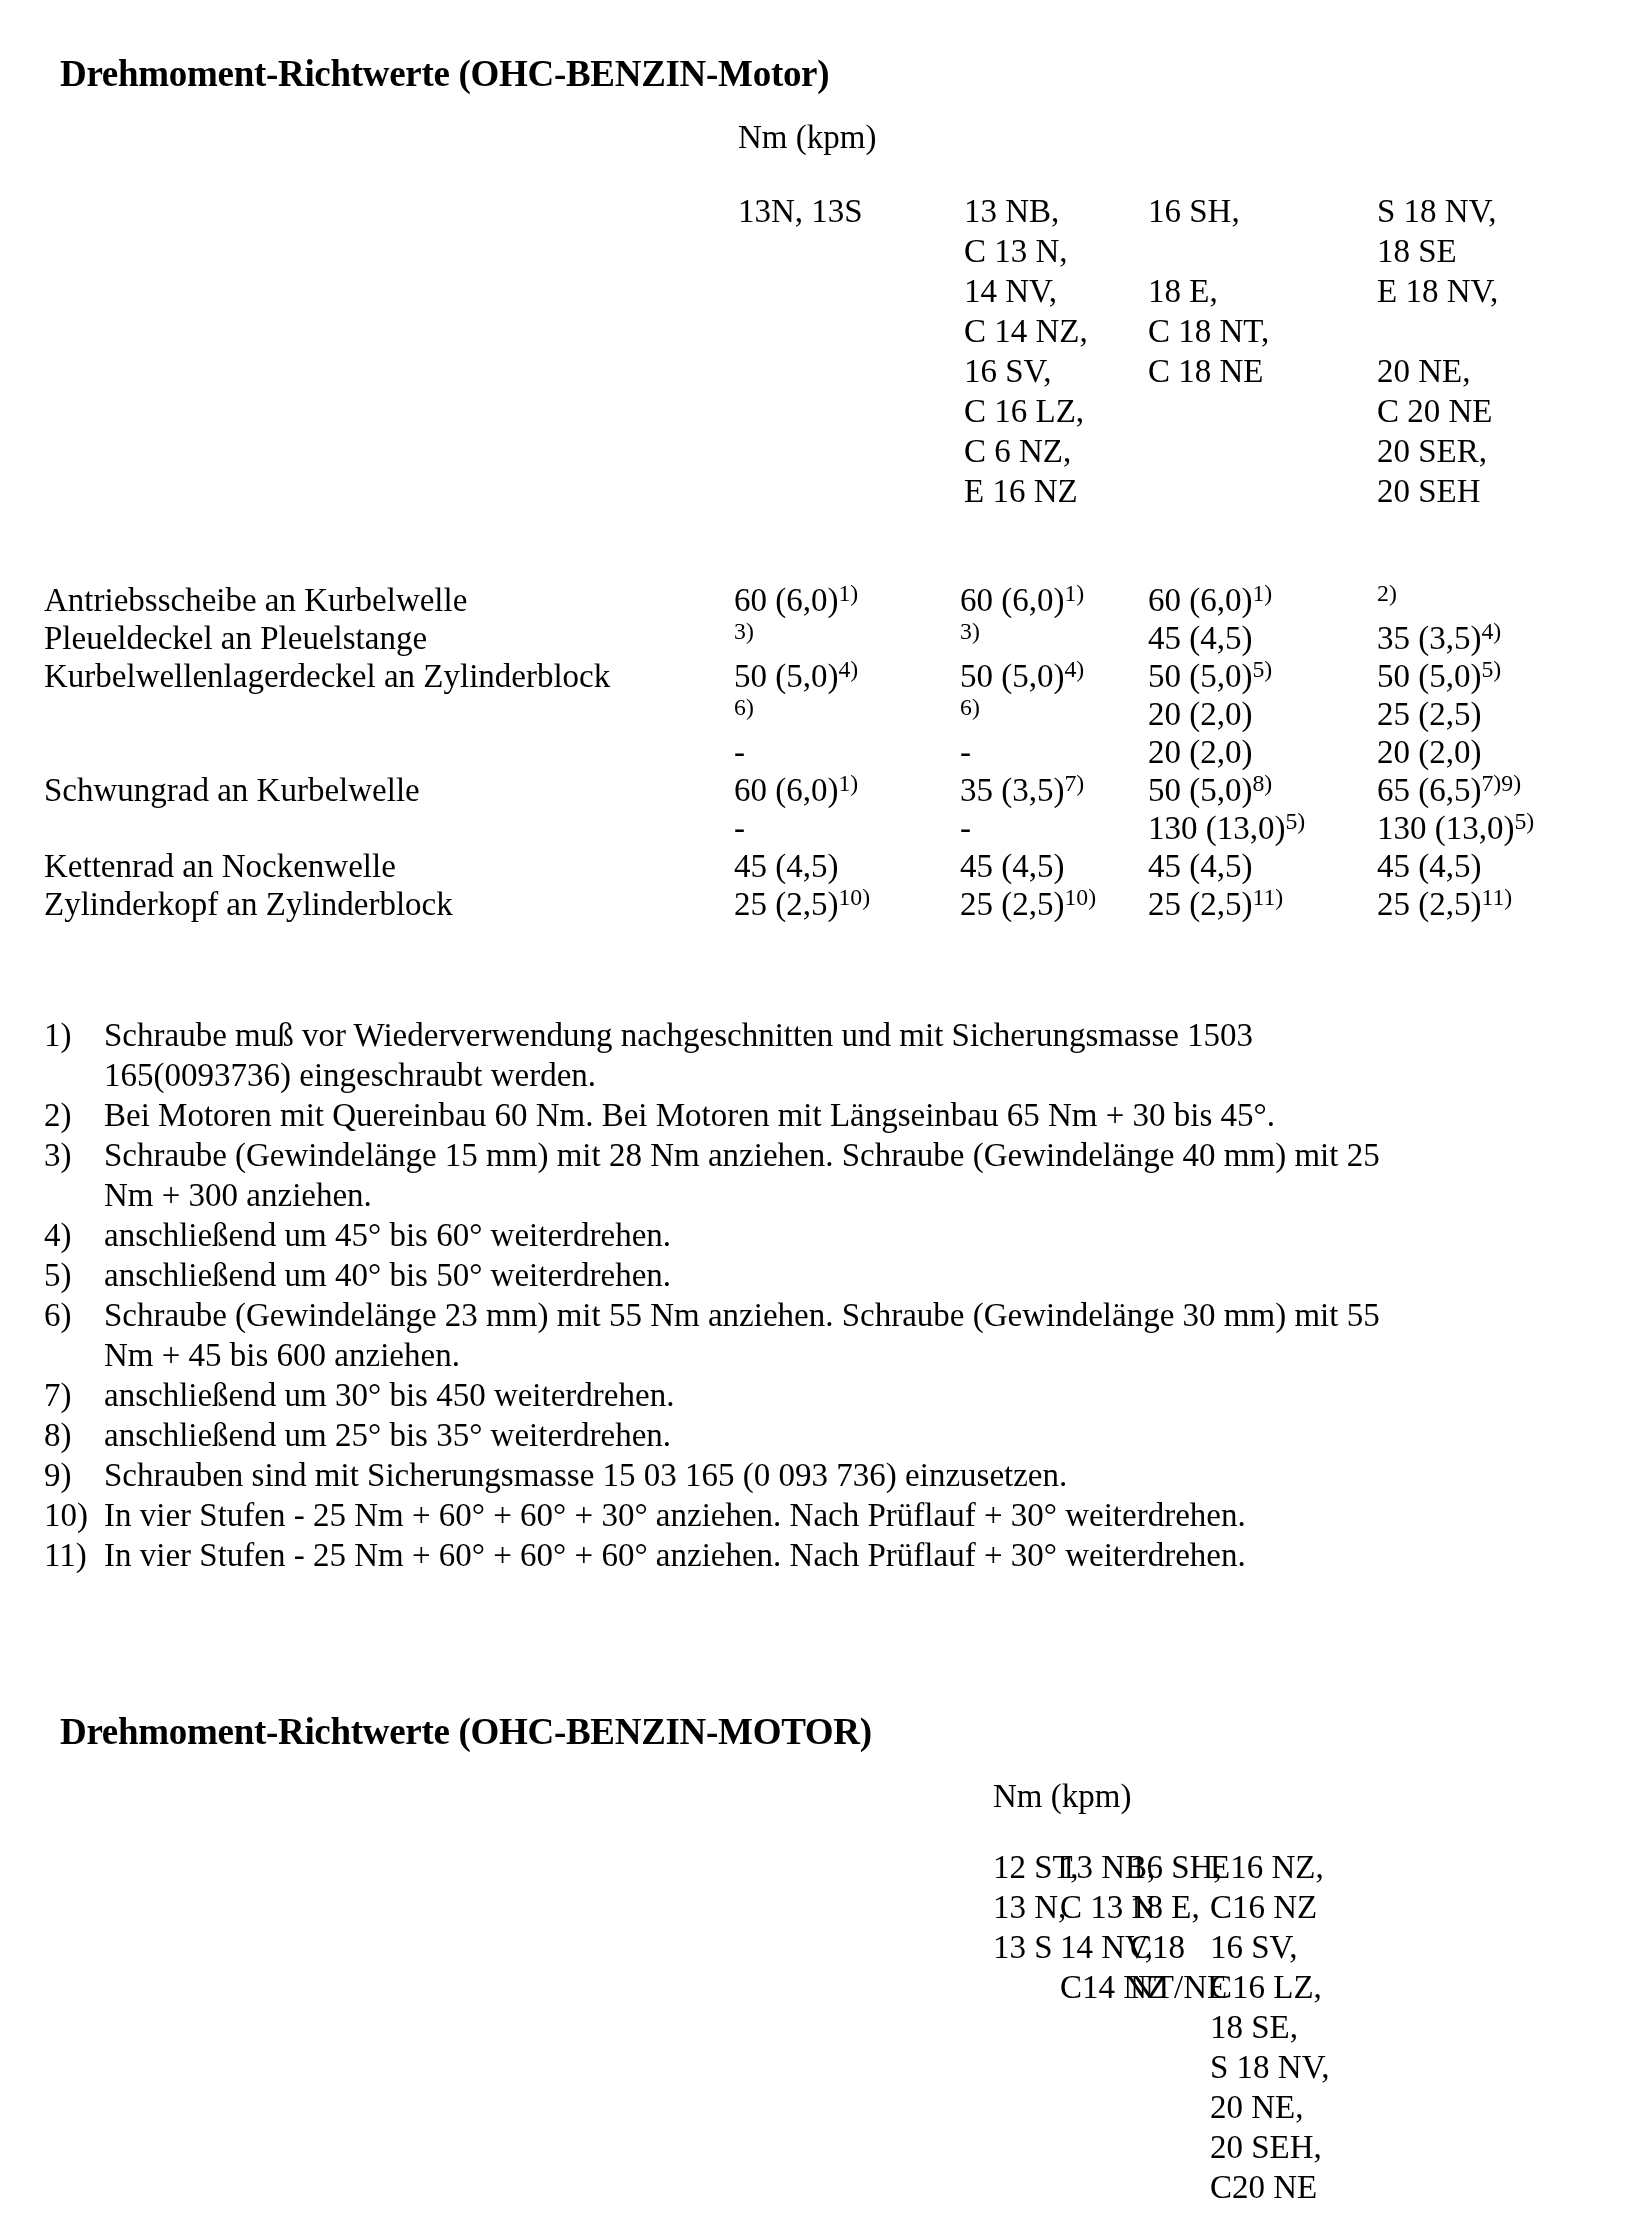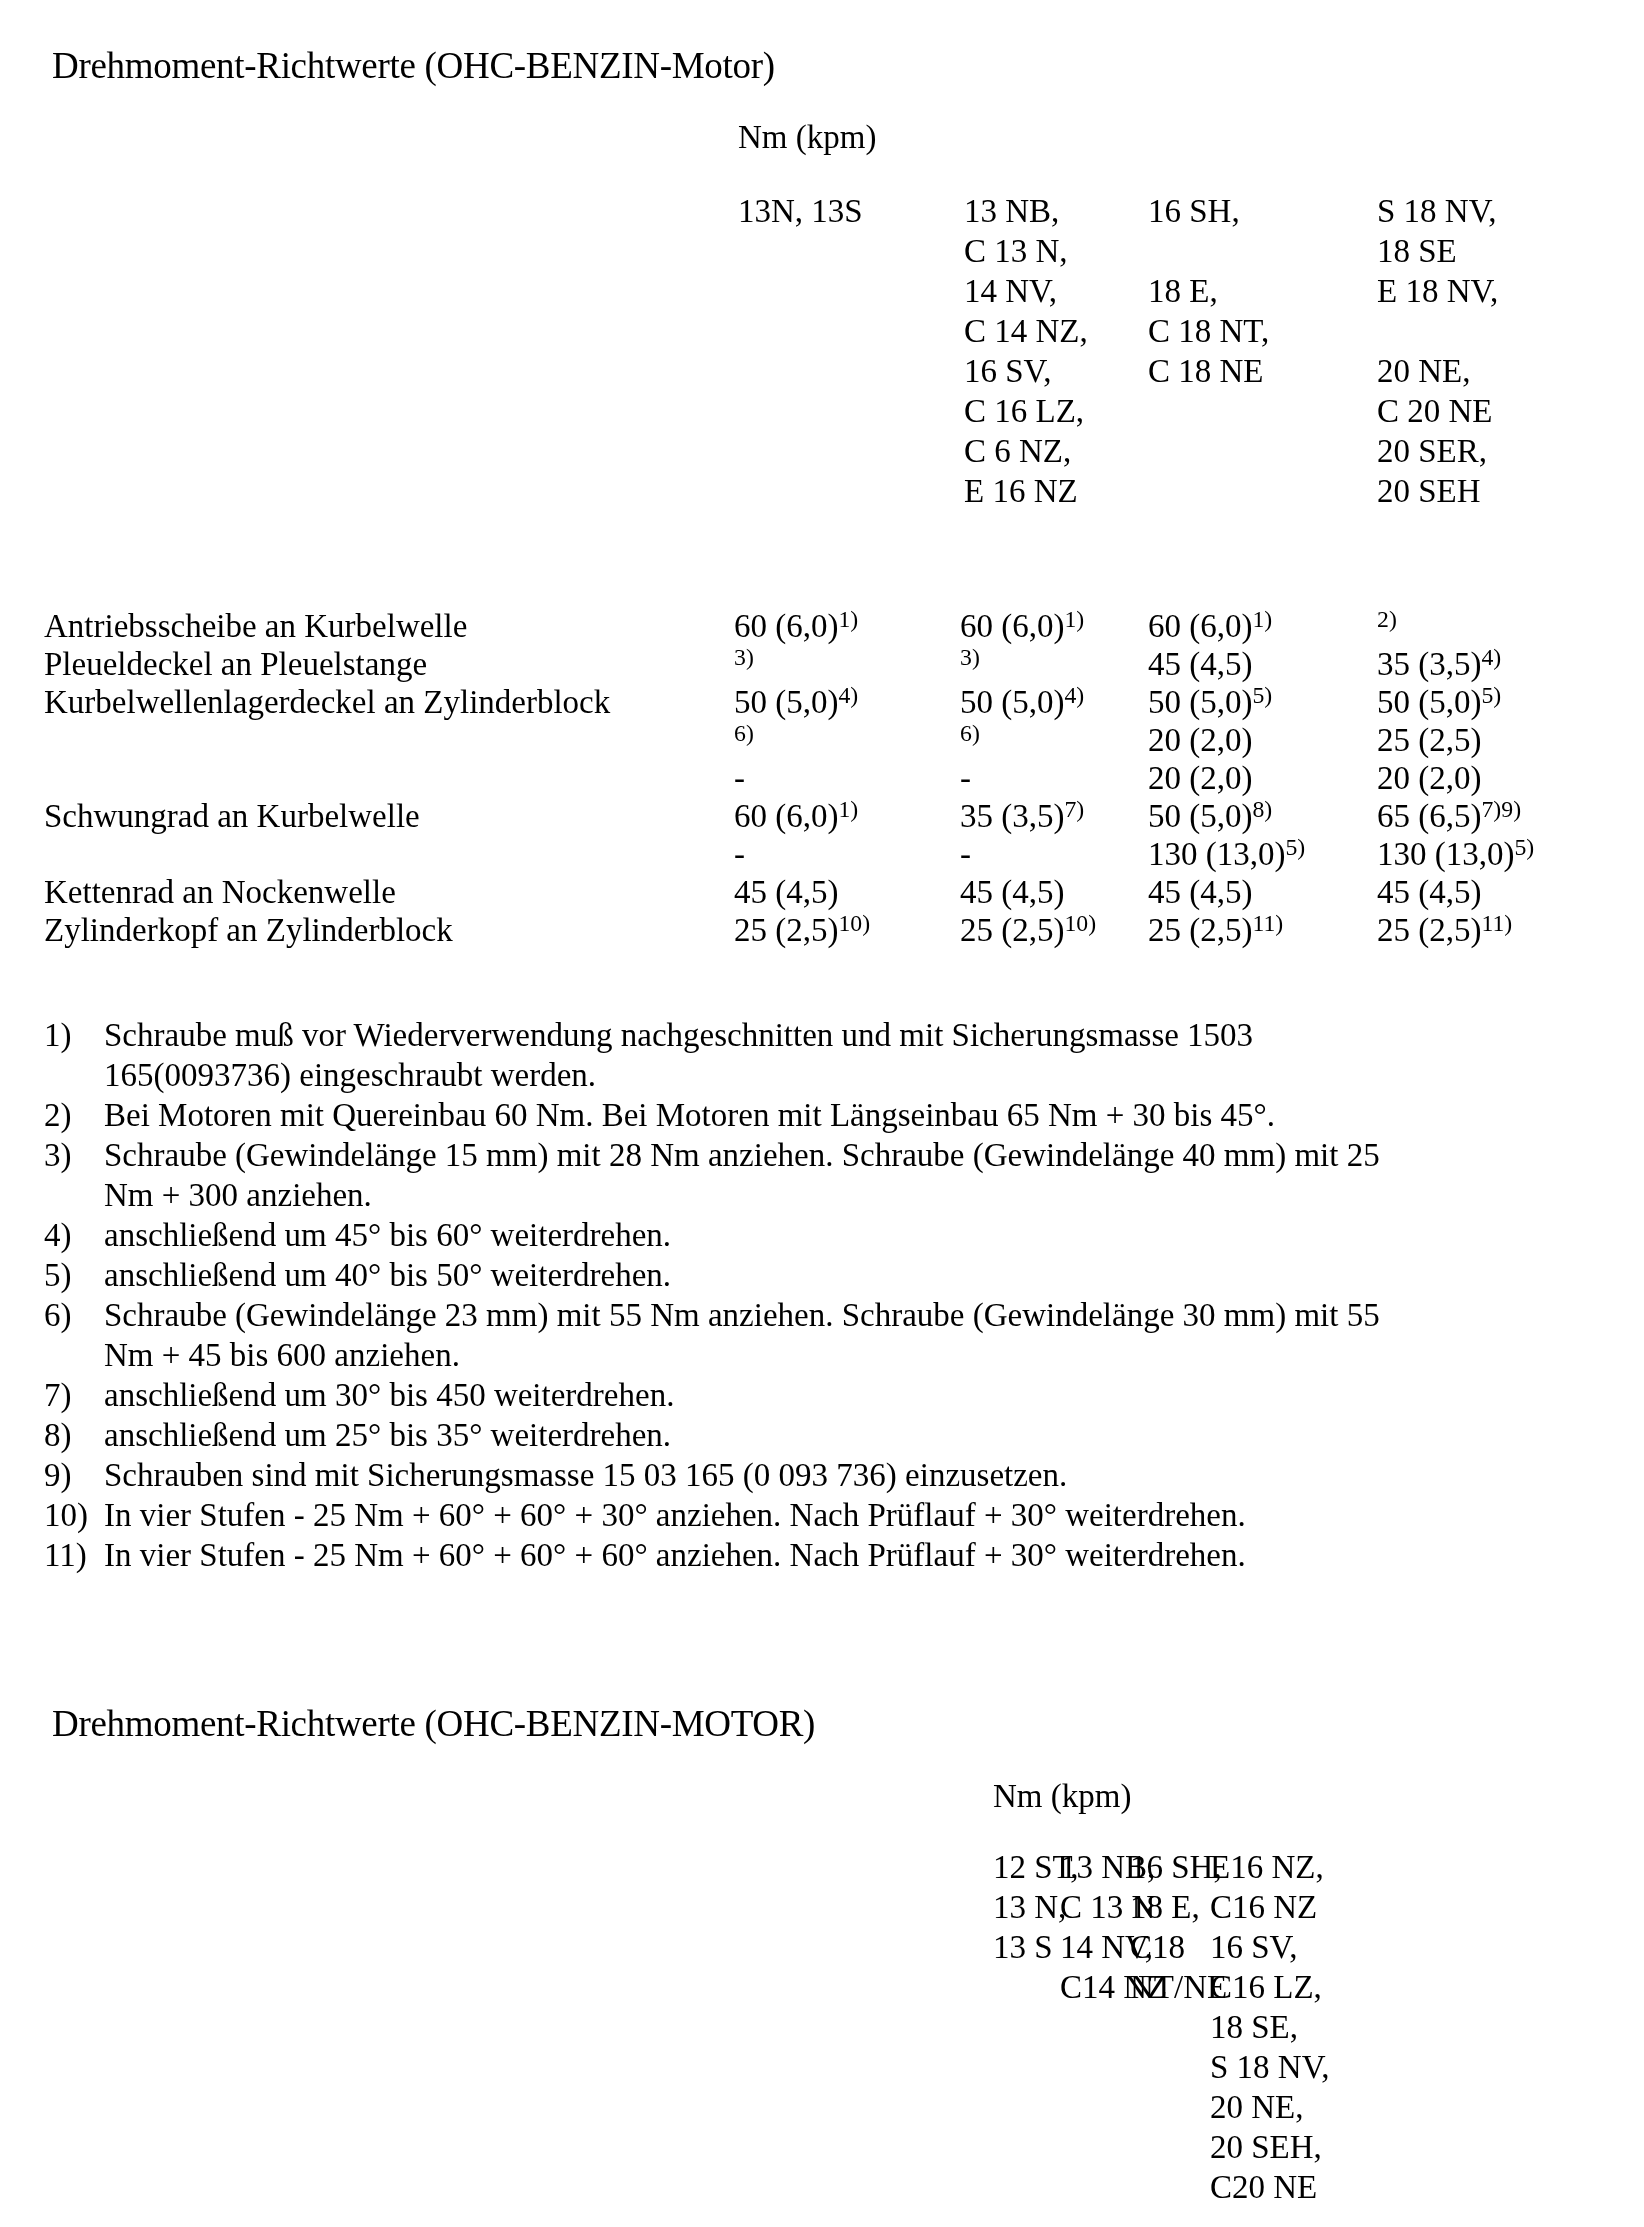--- a/index.html
+++ b/index.html
@@ -9,23 +9,23 @@
     height: 2227px;
     background: #ffffff;
     color: #000000;
     font-family: "Liberation Serif", "DejaVu Serif", serif;
     font-size: 33px;
     overflow: hidden;
   }
   .doc-title {
     position: absolute;
     left: 44px;
-    margin: 8px;
+    margin: 16px;
     font-size: 37px;
-    font-weight: 400;
+    font-weight: 700;
     letter-spacing: -0.3px;
     white-space: nowrap;
   }
   #title1 { top: 36px; }
   #title2 { top: 1694px; }
   .unit-label {
     position: absolute;
     line-height: 38px;
     white-space: nowrap;
   }
@@ -40,21 +40,21 @@
   #s1c0 { left: 738px; top: 191px; }
   #s1c1 { left: 964px; top: 191px; }
   #s1c2 { left: 1148px; top: 191px; }
   #s1c3 { left: 1377px; top: 191px; }
   
   #s2c0 { left: 993px; top: 1847px; }
   #s2c1 { left: 1060px; top: 1847px; }
   #s2c2 { left: 1130px; top: 1847px; }
   #s2c3 { left: 1210px; top: 1847px; }
   
-  #torque-table { position: absolute; left: 0; top: 607px; width: 1645px; }
+  #torque-table { position: absolute; left: 0; top: 581px; width: 1645px; }
   .trow { position: relative; height: 38px; line-height: 38px; white-space: nowrap; }
   .tlabel { position: absolute; left: 44px; }
   .tcell { position: absolute; }
   .tcell.c0 { left: 734px; }
   .tcell.c1 { left: 960px; }
   .tcell.c2 { left: 1148px; }
   .tcell.c3 { left: 1377px; }
   sup.fn-ref {
     font-size: 72%;
     vertical-align: 0.42em;

